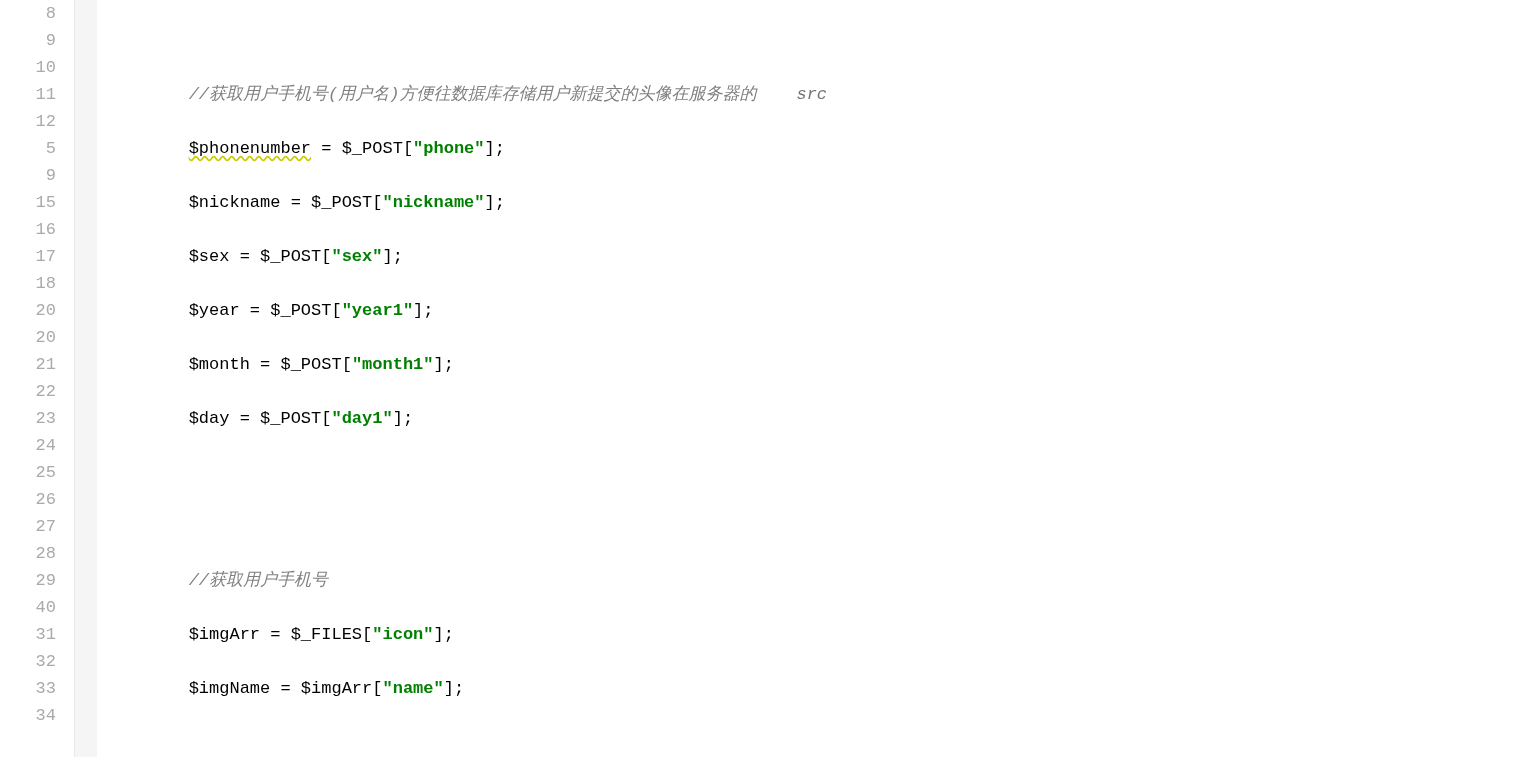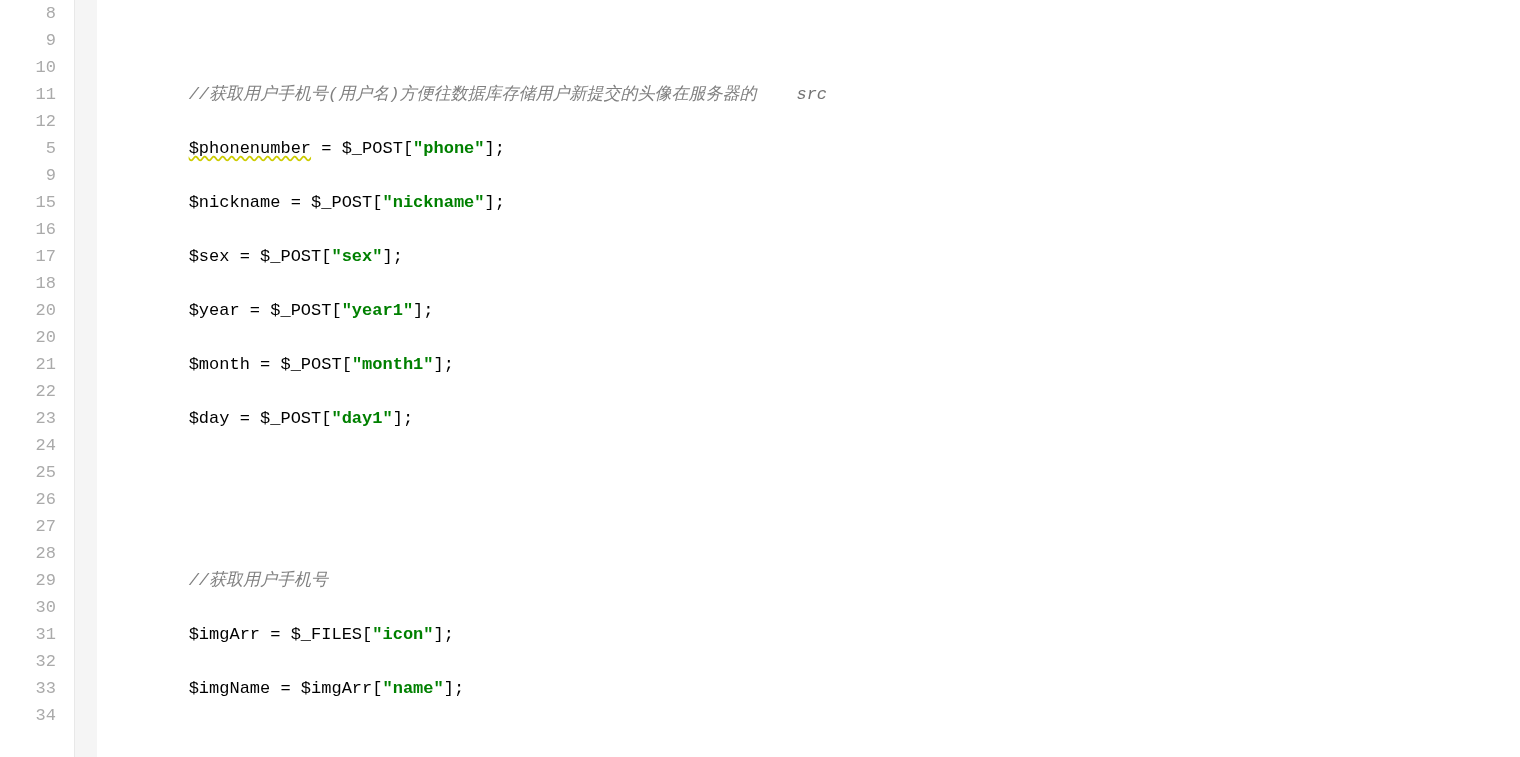--- a/index.html
+++ b/index.html
@@ -93,21 +93,21 @@
   <div class="ln">20</div>
   <div class="ln">21</div>
   <div class="ln">22</div>
   <div class="ln">23</div>
   <div class="ln">24</div>
   <div class="ln">25</div>
   <div class="ln">26</div>
   <div class="ln">27</div>
   <div class="ln">28</div>
   <div class="ln">29</div>
-  <div class="ln">30</div>
+  <div class="ln">40</div>
   <div class="ln">31</div>
   <div class="ln wrap-gutter"></div>
   <div class="ln">32</div>
   <div class="ln">33</div>
   <div class="ln">34</div>
 </div>
 
 <div class="margin-stripe"></div>
 
 <div class="code-area">

